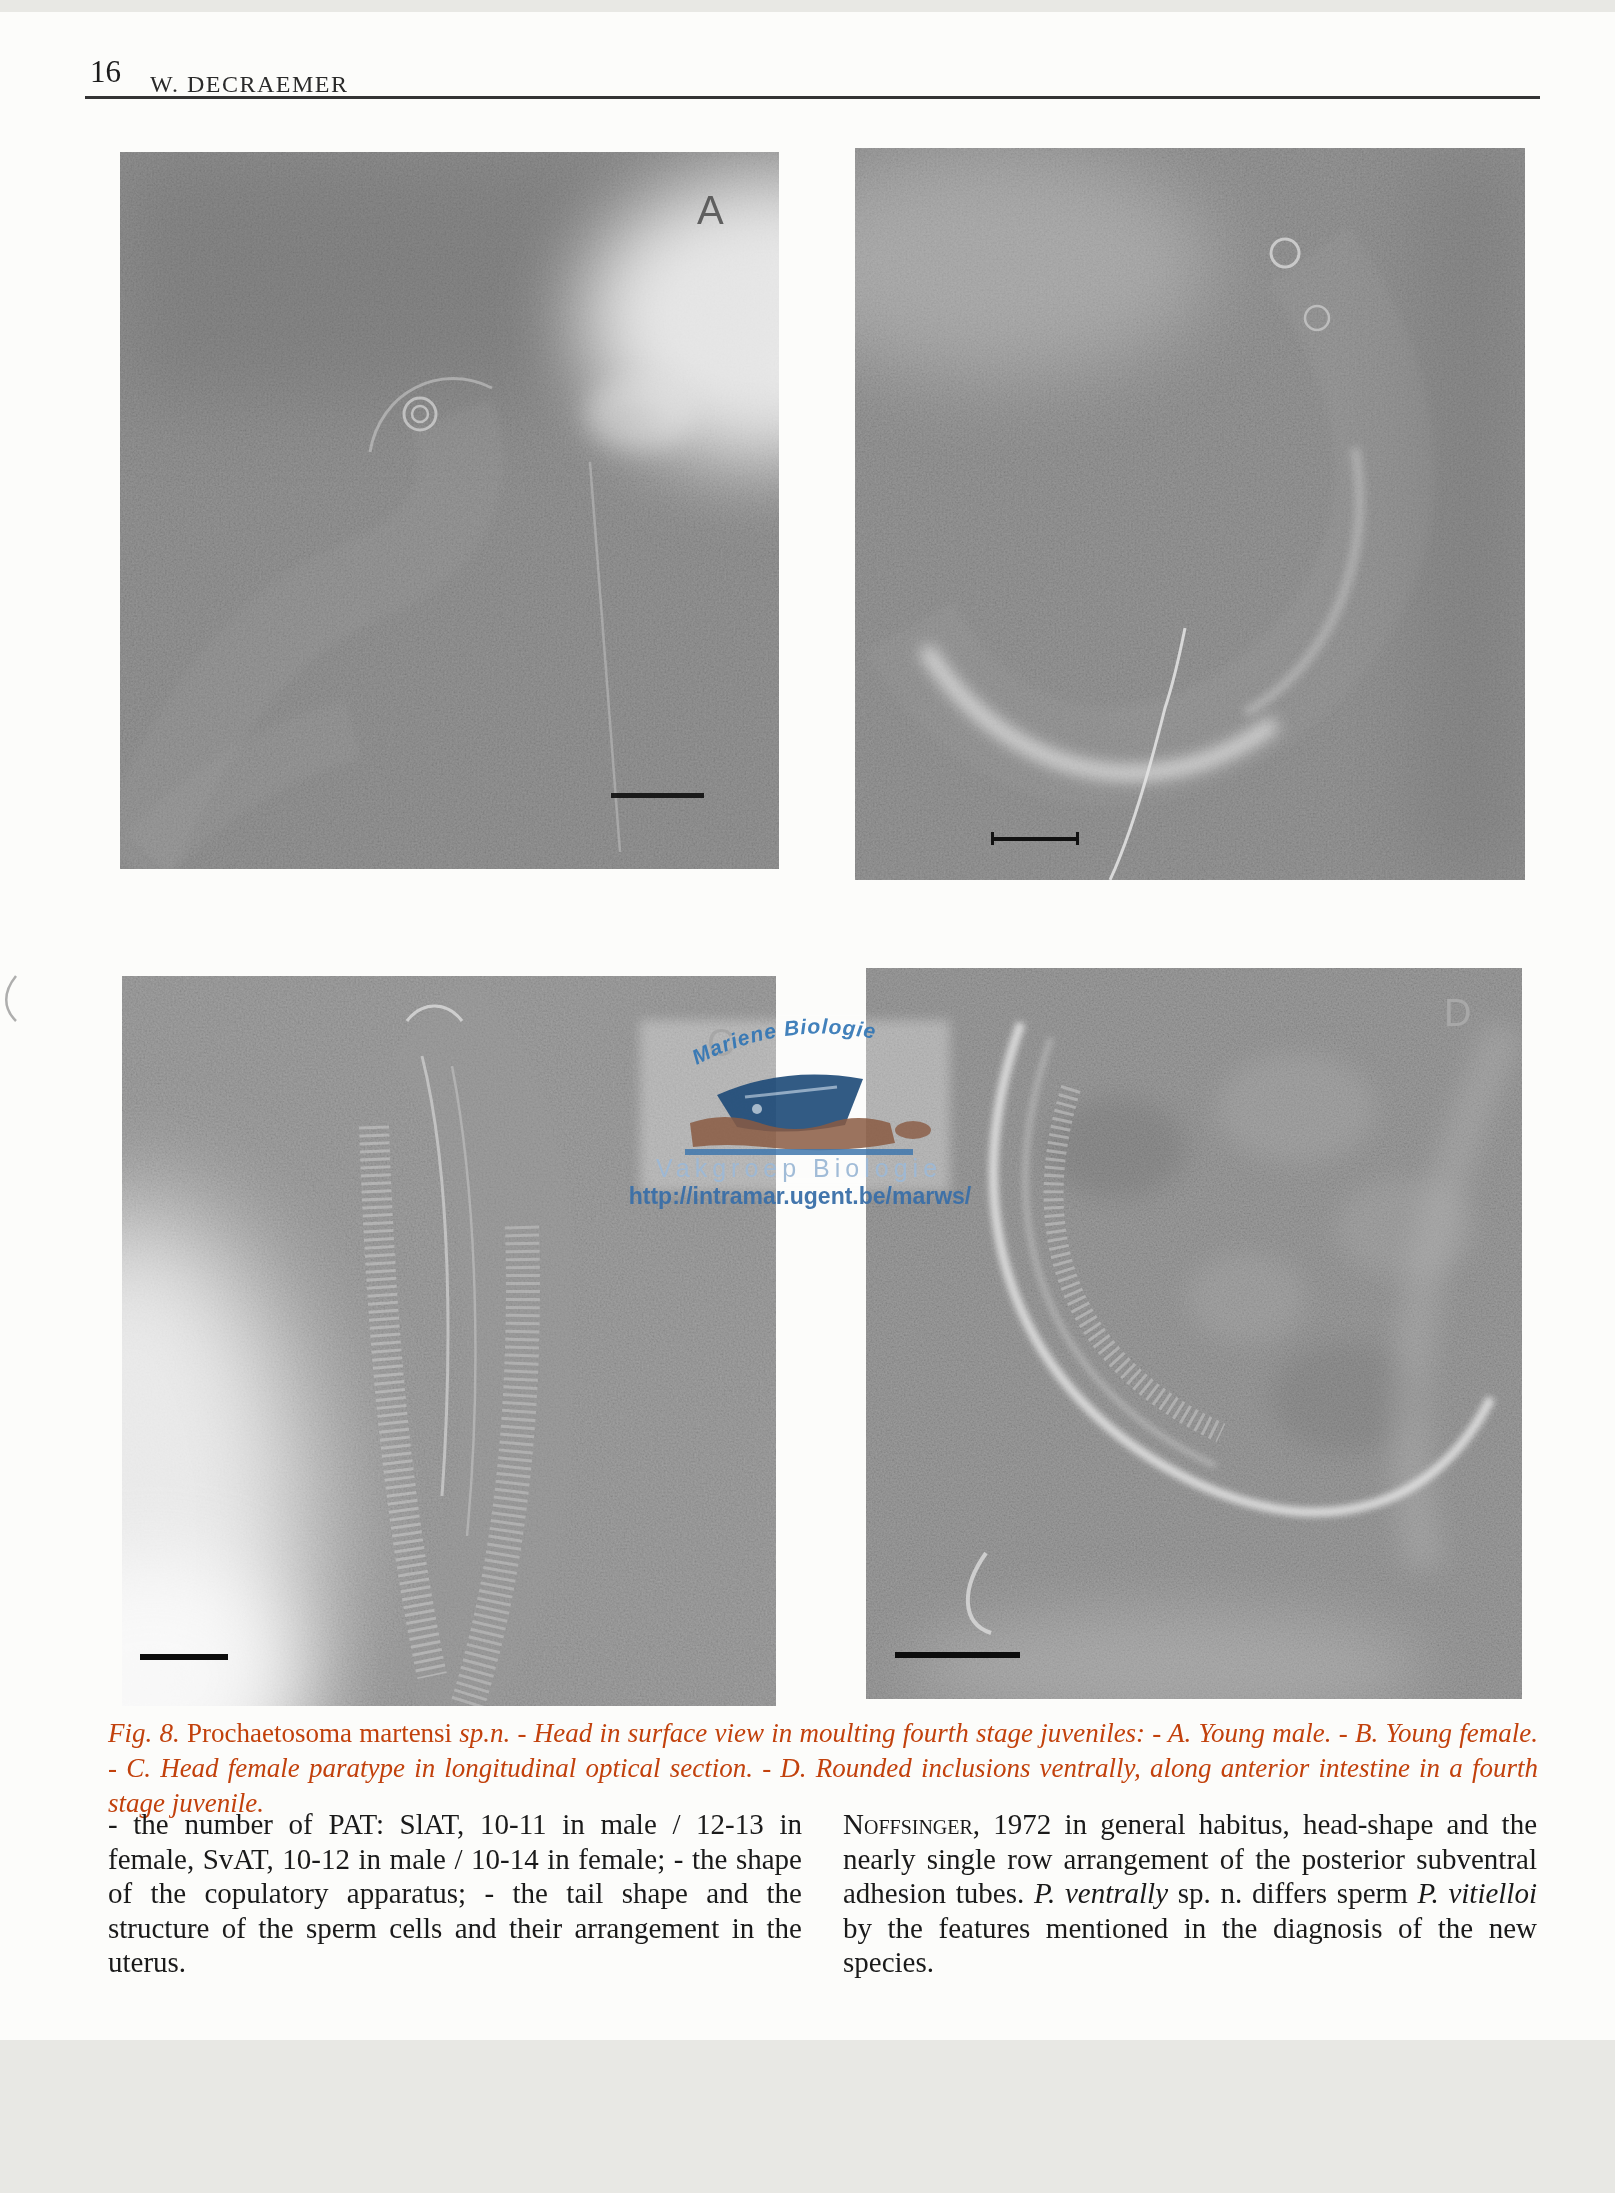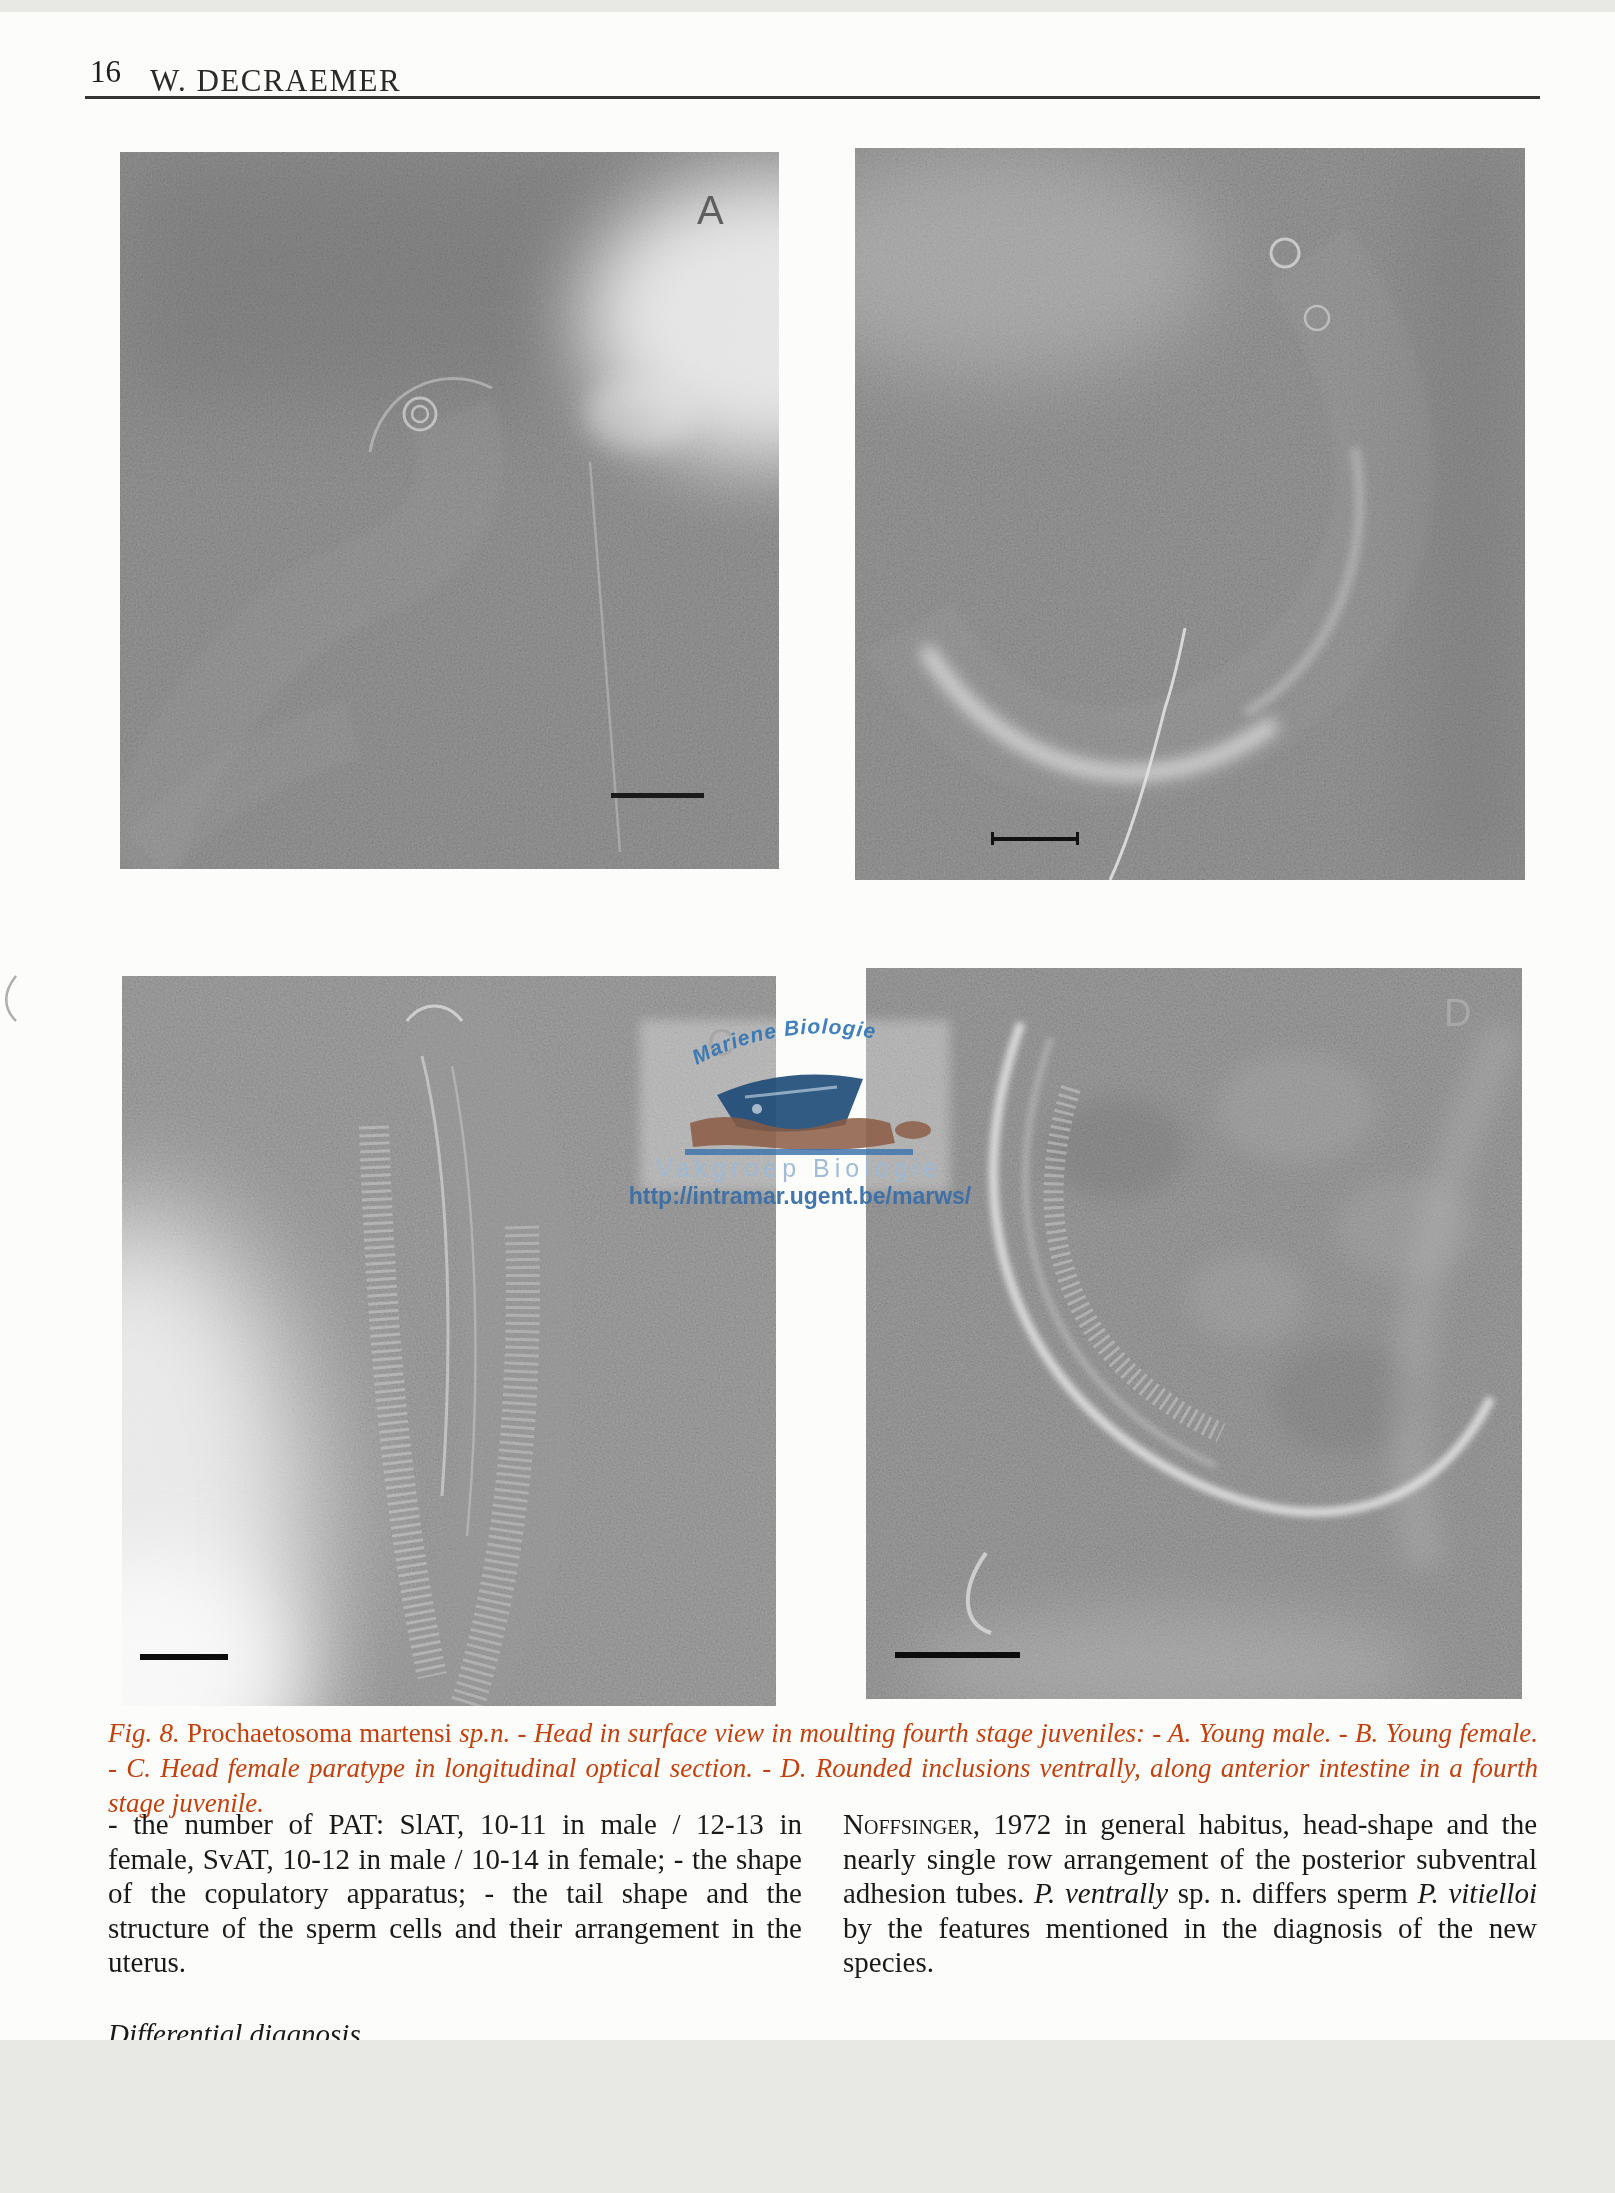--- a/index.html
+++ b/index.html
@@ -2,21 +2,21 @@
 <html><head>
 <meta charset="utf-8">
 <style>
   html,body { margin:0; padding:0; background:#e8e8e4; }
   .page {
     position:relative; width:1615px; height:2028px; margin:12px auto;
     background:#fcfcfa; font-family:"Liberation Serif", serif; color:#1b1b1b;
     overflow:hidden;
   }
   .pagenum  { position:absolute; left:90px;  top:42px; font-size:31px; }
-  .runhead  { position:absolute; left:150px; top:51px; font-size:31px; letter-spacing:1.5px; color:#2a2a2a; }
+  .runhead  { position:absolute; left:150px; top:59px; font-size:24px; letter-spacing:1.5px; color:#2a2a2a; }
   .rule     { position:absolute; left:85px;  top:84px; width:1455px; height:3px; background:#343434; }
   svg.panel { position:absolute; display:block; }
   svg.overlay { position:absolute; display:block; }
   .caption {
     position:absolute; left:108px; top:1704px; width:1430px; margin:0;
     font-size:27px; line-height:35px; text-align:justify; color:#c2410c;
   }
   .col { position:absolute; width:694px; font-size:29px; line-height:34.6px; text-align:justify; color:#1a1a1a;font-family:Liberation Serif, serif; }
   .col p { margin:0; }
   .col-left  { left:108px; top:1795px; }
@@ -197,20 +197,19 @@
     </g>
     <rect x="90" y="152" width="228" height="6" fill="#3f77ad" opacity="0.85"></rect>
     <text x="204" y="180" text-anchor="middle" font-family="Liberation Sans, sans-serif" font-size="25" letter-spacing="5" fill="#9db9d6" opacity="0.95">Vakgroep Biologie</text>
     <text x="205" y="207" text-anchor="middle" font-family="Liberation Sans, sans-serif" font-size="23" font-weight="bold" fill="#3a6fa8" opacity="0.95">http://intramar.ugent.be/marws/</text>
   </svg>
 
   <p class="caption"><span class="it">Fig. 8.</span><span> Prochaetosoma martensi </span><span class="it">sp.n.</span><span class="it"> - </span><span class="it">Head in surface view in moulting fourth stage juveniles: - A. Young male. - B. Young female. - C. Head female paratype in longitudinal optical section. - D. Rounded inclusions ventrally, along anterior intestine in a fourth stage juvenile.</span></p>
 
   <div class="col col-left">
     <p><span>- the number of PAT: SlAT, 10-11 in male / 12-13 in female, SvAT, 10-12 in male / 10-14 in female; - the shape of the copulatory apparatus; - the tail shape and the structure of the sperm cells and their arrangement in the uterus.</span></p>
-    <h3 class="diag">Differential diagnosis</h3>
   </div>
 
   <div class="col col-right">
     <p><span class="sc">Noffsinger</span><span>, 1972 in general habitus, head-shape and the nearly single row arrangement of the posterior subventral adhesion tubes. </span><span class="it">P. ventrally</span><span> sp. n. differs sperm </span><span class="it">P. vitielloi</span><span> by the features mentioned in the diagnosis of the new species.</span></p>
   </div>
 
 </div>
 
 </body></html>

